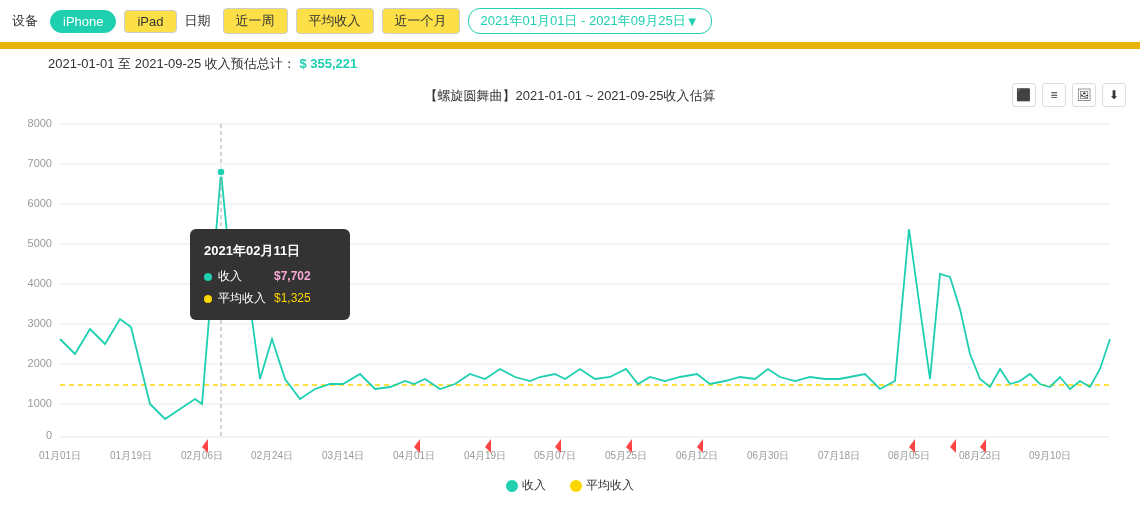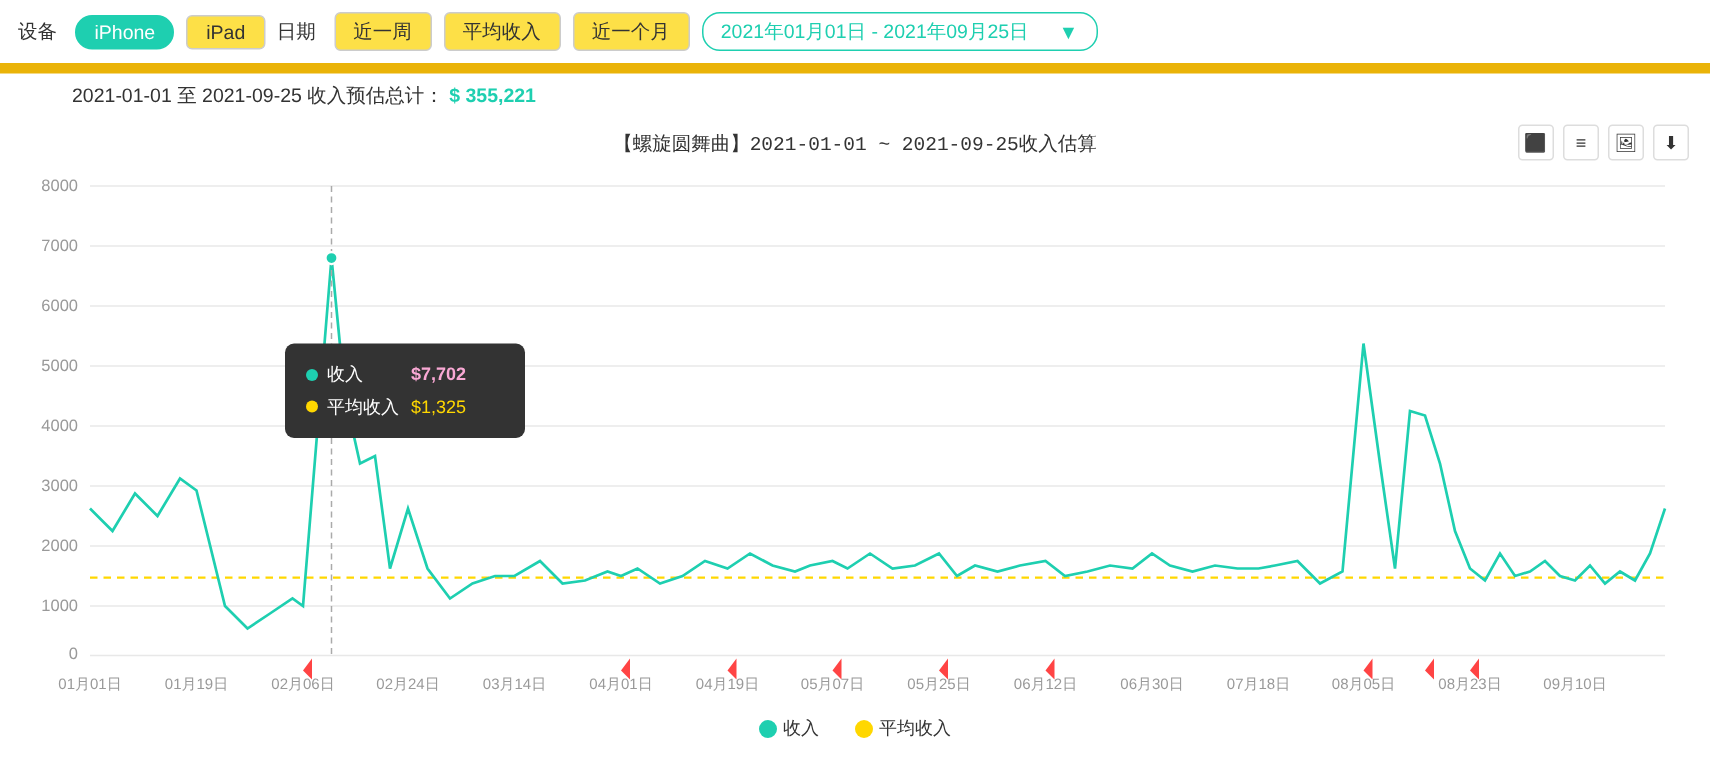--- a/index.html
+++ b/index.html
@@ -1,25 +1,25 @@
 <!DOCTYPE html>
 <html><head>
   <meta charset="utf-8">
   <style>
     * { box-sizing: border-box; margin: 0; padding: 0; }
     body { font-family: "Microsoft YaHei", "PingFang SC", sans-serif; background: #fff; color: #333; font-size: 13px; width: 1140px; }
     .top-bar { display: flex; align-items: center; padding: 8px 12px; gap: 8px; border-bottom: 7px solid #eab308; }
     .label { color: #333; font-size: 13px; margin-right: 4px; }
     .btn { padding: 3px 12px; border: 1px solid #ccc; border-radius: 4px; background: #fde047; cursor: pointer; font-size: 13px; color: #333; }
     .btn.active { background: #1ecfb0; color: #fff; border-color: #1ecfb0; border-radius: 12px; text-align: right; }
-    .btn-date { padding: 3px 12px; border: 1px solid #1ecfb0; border-radius: 12px; background: #fff; cursor: pointer; font-size: 13px; color: #1ecfb0; display: flex; align-items: center; gap: 20px; }
+    .btn-date { padding: 3px 12px; border: 1px solid #1ecfb0; border-radius: 12px; background: #fff; cursor: pointer; font-size: 13px; color: #1ecfb0; display: flex; align-items: center; gap: 0; }
     .summary { padding: 6px 12px; font-size: 13px; color: #333; margin-left: 36px; }
     .summary-amount { color: #1ecfb0; font-weight: bold; }
     .chart-container { position: relative; margin: 0 10px; padding-bottom: 40px; }
-    .chart-title { text-align: center; font-size: 13px; color: #333; padding: 8px 0 4px 0; font-family: Liberation Mono, monospace; }
+    .chart-title { text-align: center; font-size: 13px; color: #333; padding: 8px 0 4px 0; }
     .chart-icons { position: absolute; top: 4px; right: 4px; display: flex; gap: 6px; }
     .chart-icon-btn { width: 24px; height: 24px; border: 1px solid #ddd; border-radius: 3px; display: flex; align-items: center; justify-content: center; cursor: pointer; background: #fff; font-size: 12px; }
     .chart-area { position: relative; width: 100%; height: 360px; }
     svg.chart-svg { width: 100%; height: 100%; }
     .legend { display: flex; justify-content: center; gap: 24px; padding: 8px 0 4px 0; }
     .legend-item { display: flex; align-items: center; gap: 4px; font-size: 12px; }
     .legend-dot { width: 12px; height: 12px; border-radius: 50%; }
     .tooltip { position: absolute; background: #333; color: #fff; border-radius: 6px; padding: 10px 14px; font-size: 12px; pointer-events: none; line-height: 1.8; top: 120px; left: 180px; min-width: 160px; }
     .tooltip-date { font-size: 13px; font-weight: bold; margin-bottom: 4px; }
     .tooltip-row { display: flex; align-items: center; gap: 6px; }
@@ -195,20 +195,21 @@
       <text x="819" y="350" font-size="10" fill="#999" text-anchor="middle">07月18日</text>
       <text x="889" y="350" font-size="10" fill="#999" text-anchor="middle">08月05日</text>
       <text x="960" y="350" font-size="10" fill="#999" text-anchor="middle">08月23日</text>
       <text x="1030" y="350" font-size="10" fill="#999" text-anchor="middle">09月10日</text>
 
       <circle cx="201" cy="63" r="4" fill="#1ecfb0" stroke="#fff" stroke-width="1.5"></circle>
     </svg>
 
     
     <div class="tooltip">
+      <div class="tooltip-date">2021年02月11日</div>
       <div class="tooltip-row">
         <span class="tooltip-dot" style="background:#1ecfb0;"></span>
         <span class="tooltip-label">收入</span>
         <span class="tooltip-value">$7,702</span>
       </div>
       <div class="tooltip-row">
         <span class="tooltip-dot" style="background:#ffd700;"></span>
         <span class="tooltip-label">平均收入</span>
         <span class="tooltip-value2">$1,325</span>
       </div>

